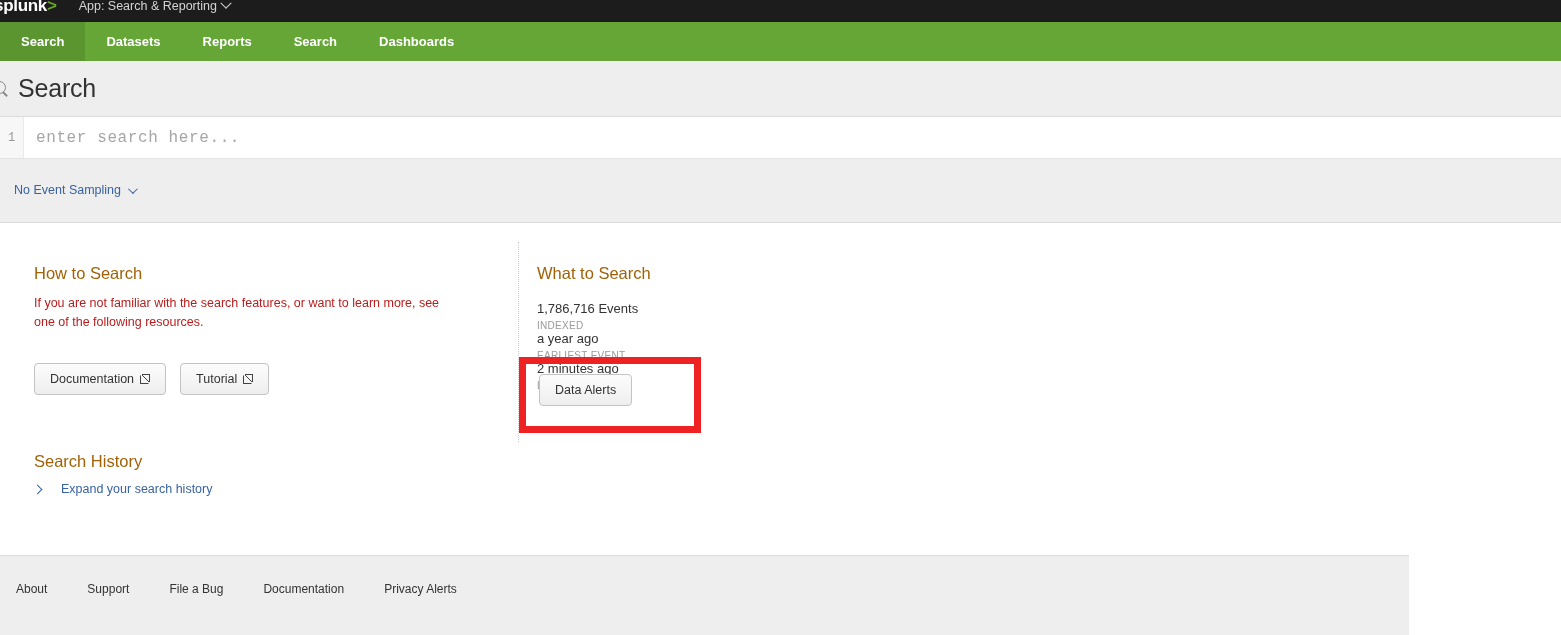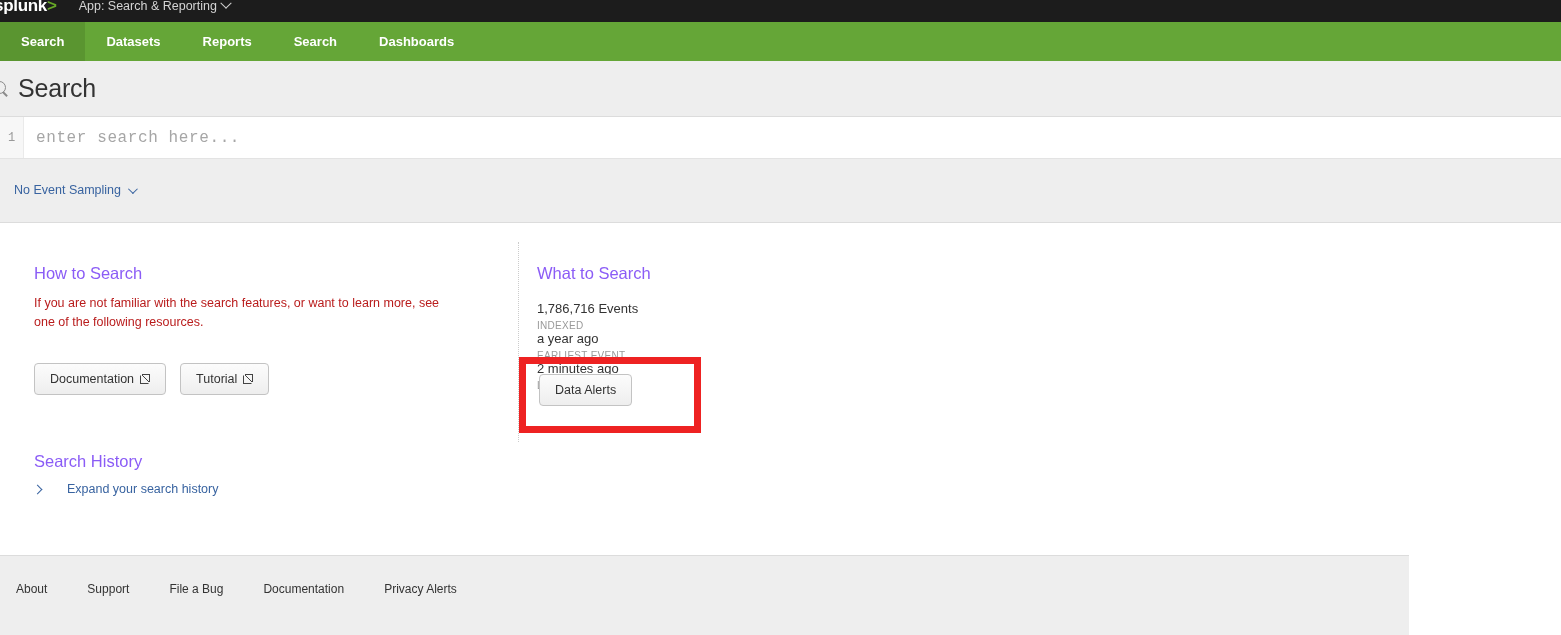--- a/index.html
+++ b/index.html
@@ -212,21 +212,21 @@
     height: 200px;
     border-left: 1px dotted #cccccc;
   }
 
   .col-left  { position: absolute; left: 34px;  top: 40px; width: 460px; }
   .col-right { position: absolute; left: 537px; top: 40px; width: 960px; }
 
   .sec-title {
     font-size: 16.5px;
     font-weight: normal;
-    color: #8b5cf6;
+    color: #a16207;
     margin-bottom: 11px;
     white-space: nowrap;
   }
   .sec-body {
     font-size: 12.5px;
     color: #b91c1c;
     line-height: 1.55;
     width: 420px;
   }
 
@@ -306,21 +306,21 @@
     left: 539px;
     top: 374px;
     z-index: 10;
   }
 
   
   .history-block { position: absolute; left: 34px; top: 228px; }
   .history-link {
     display: flex;
     align-items: center;
-    gap: 26px;
+    gap: 20px;
     color: #3863a0;
     font-size: 12.5px;
     margin-top: 1px;
     cursor: pointer;
     white-space: nowrap;
     justify-content: flex-end;
   }
   .chev-rt {
     display: inline-block;
     width: 7px; height: 7px;

